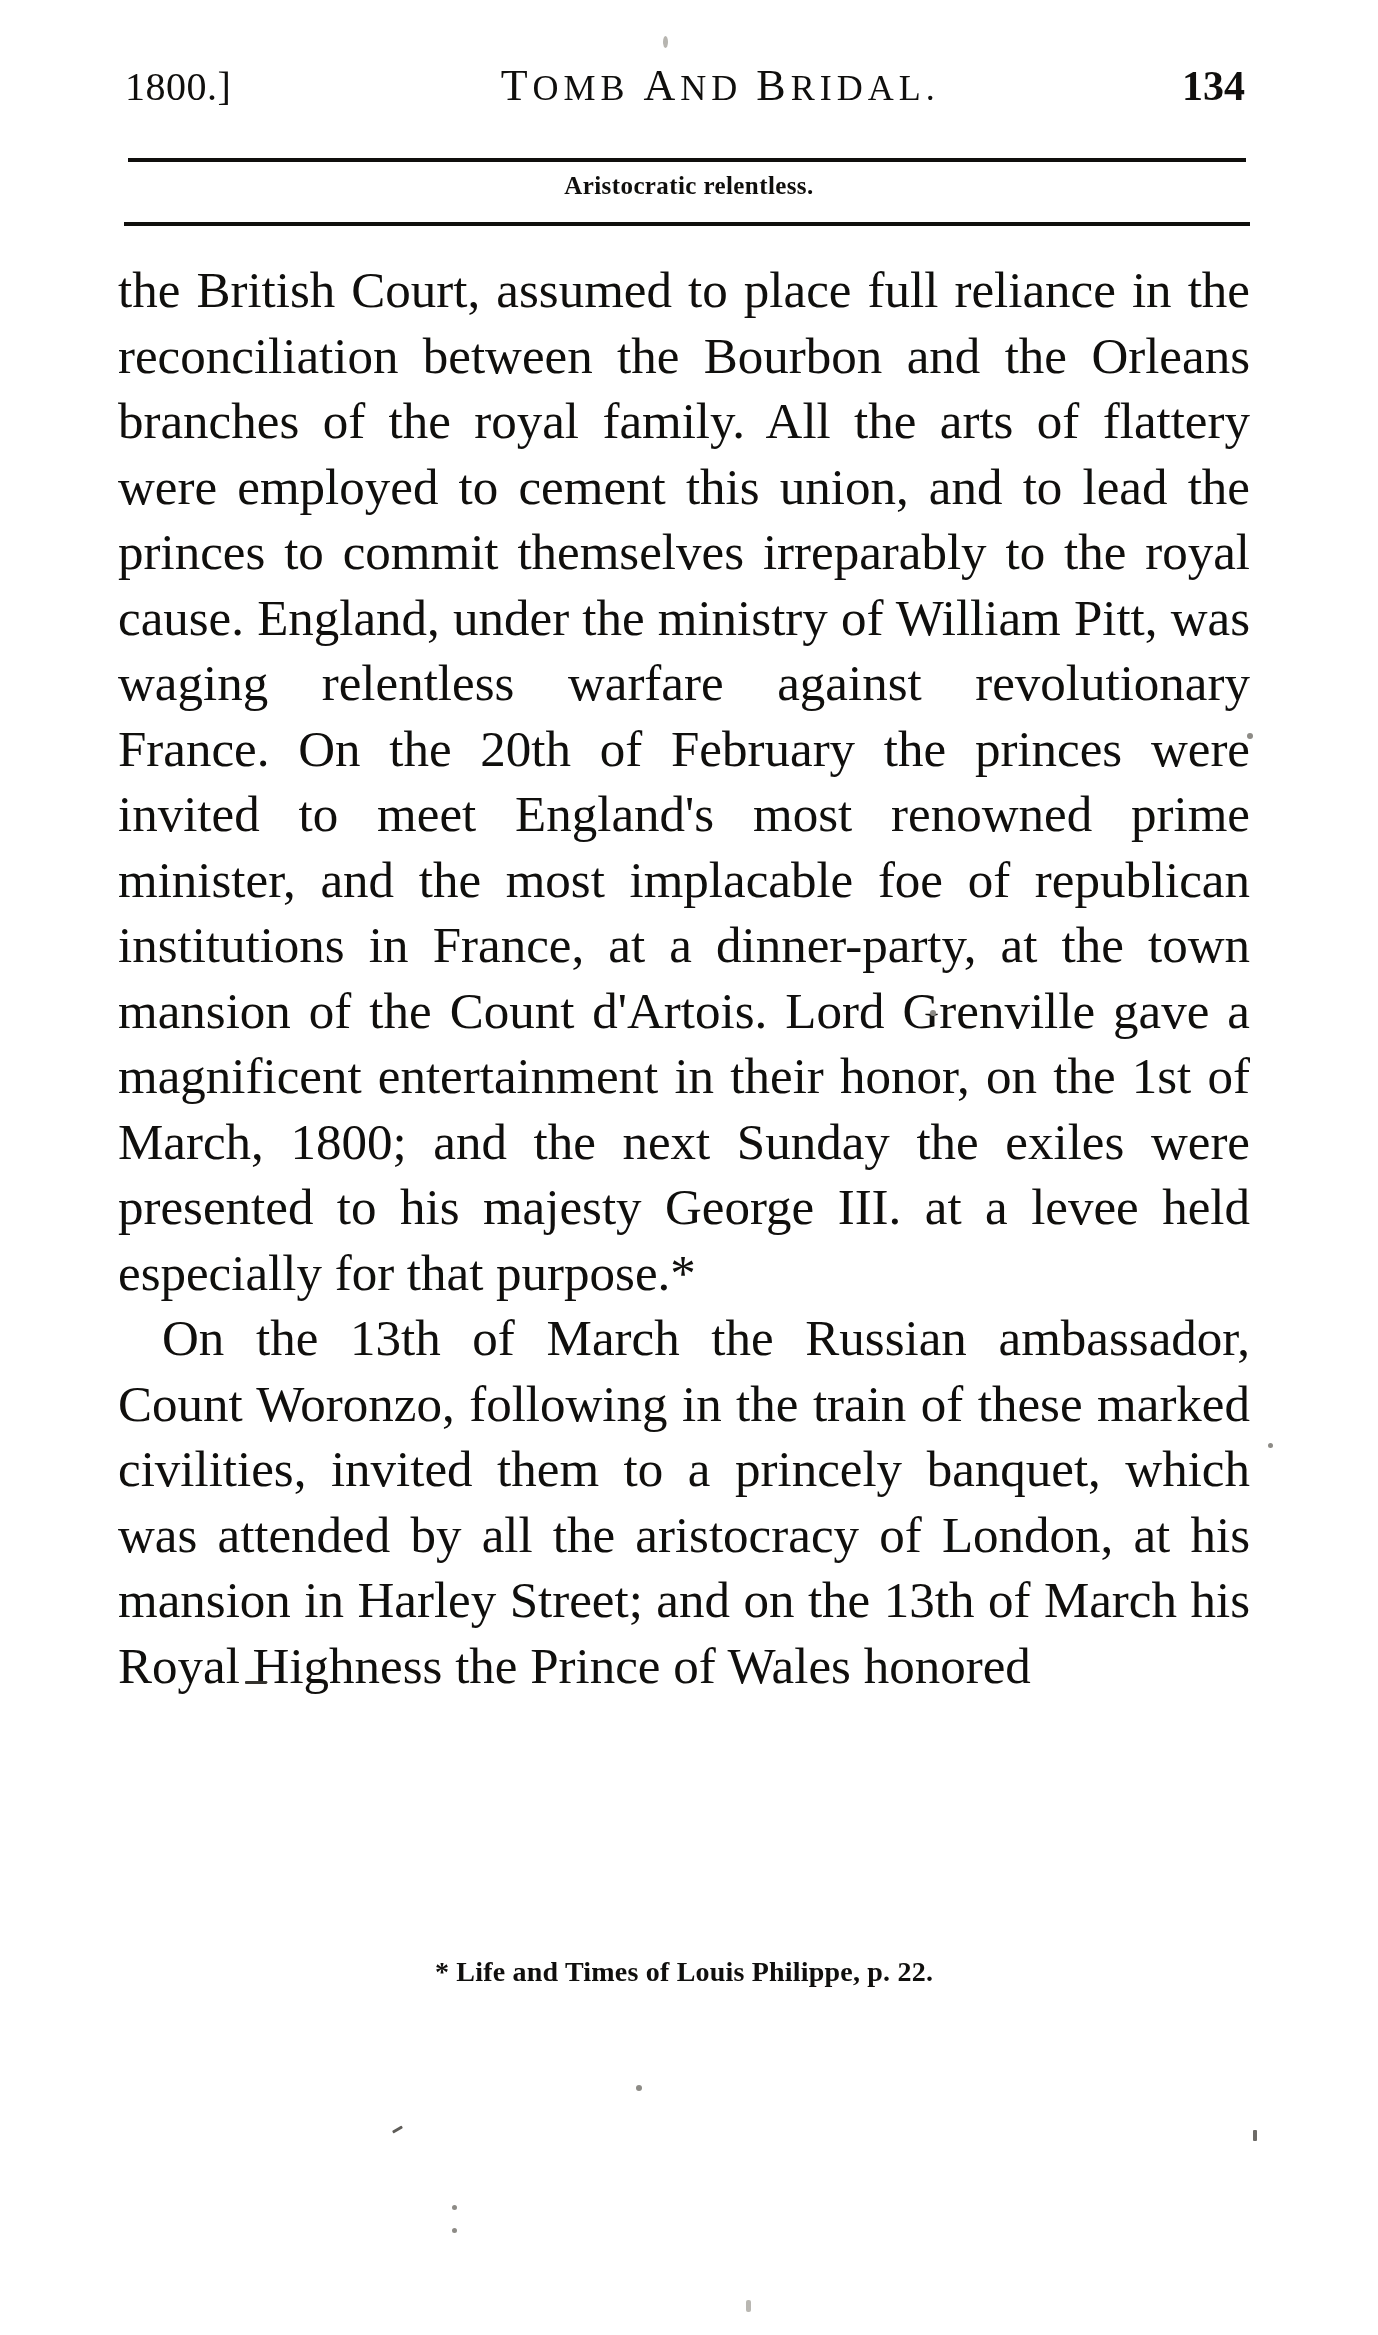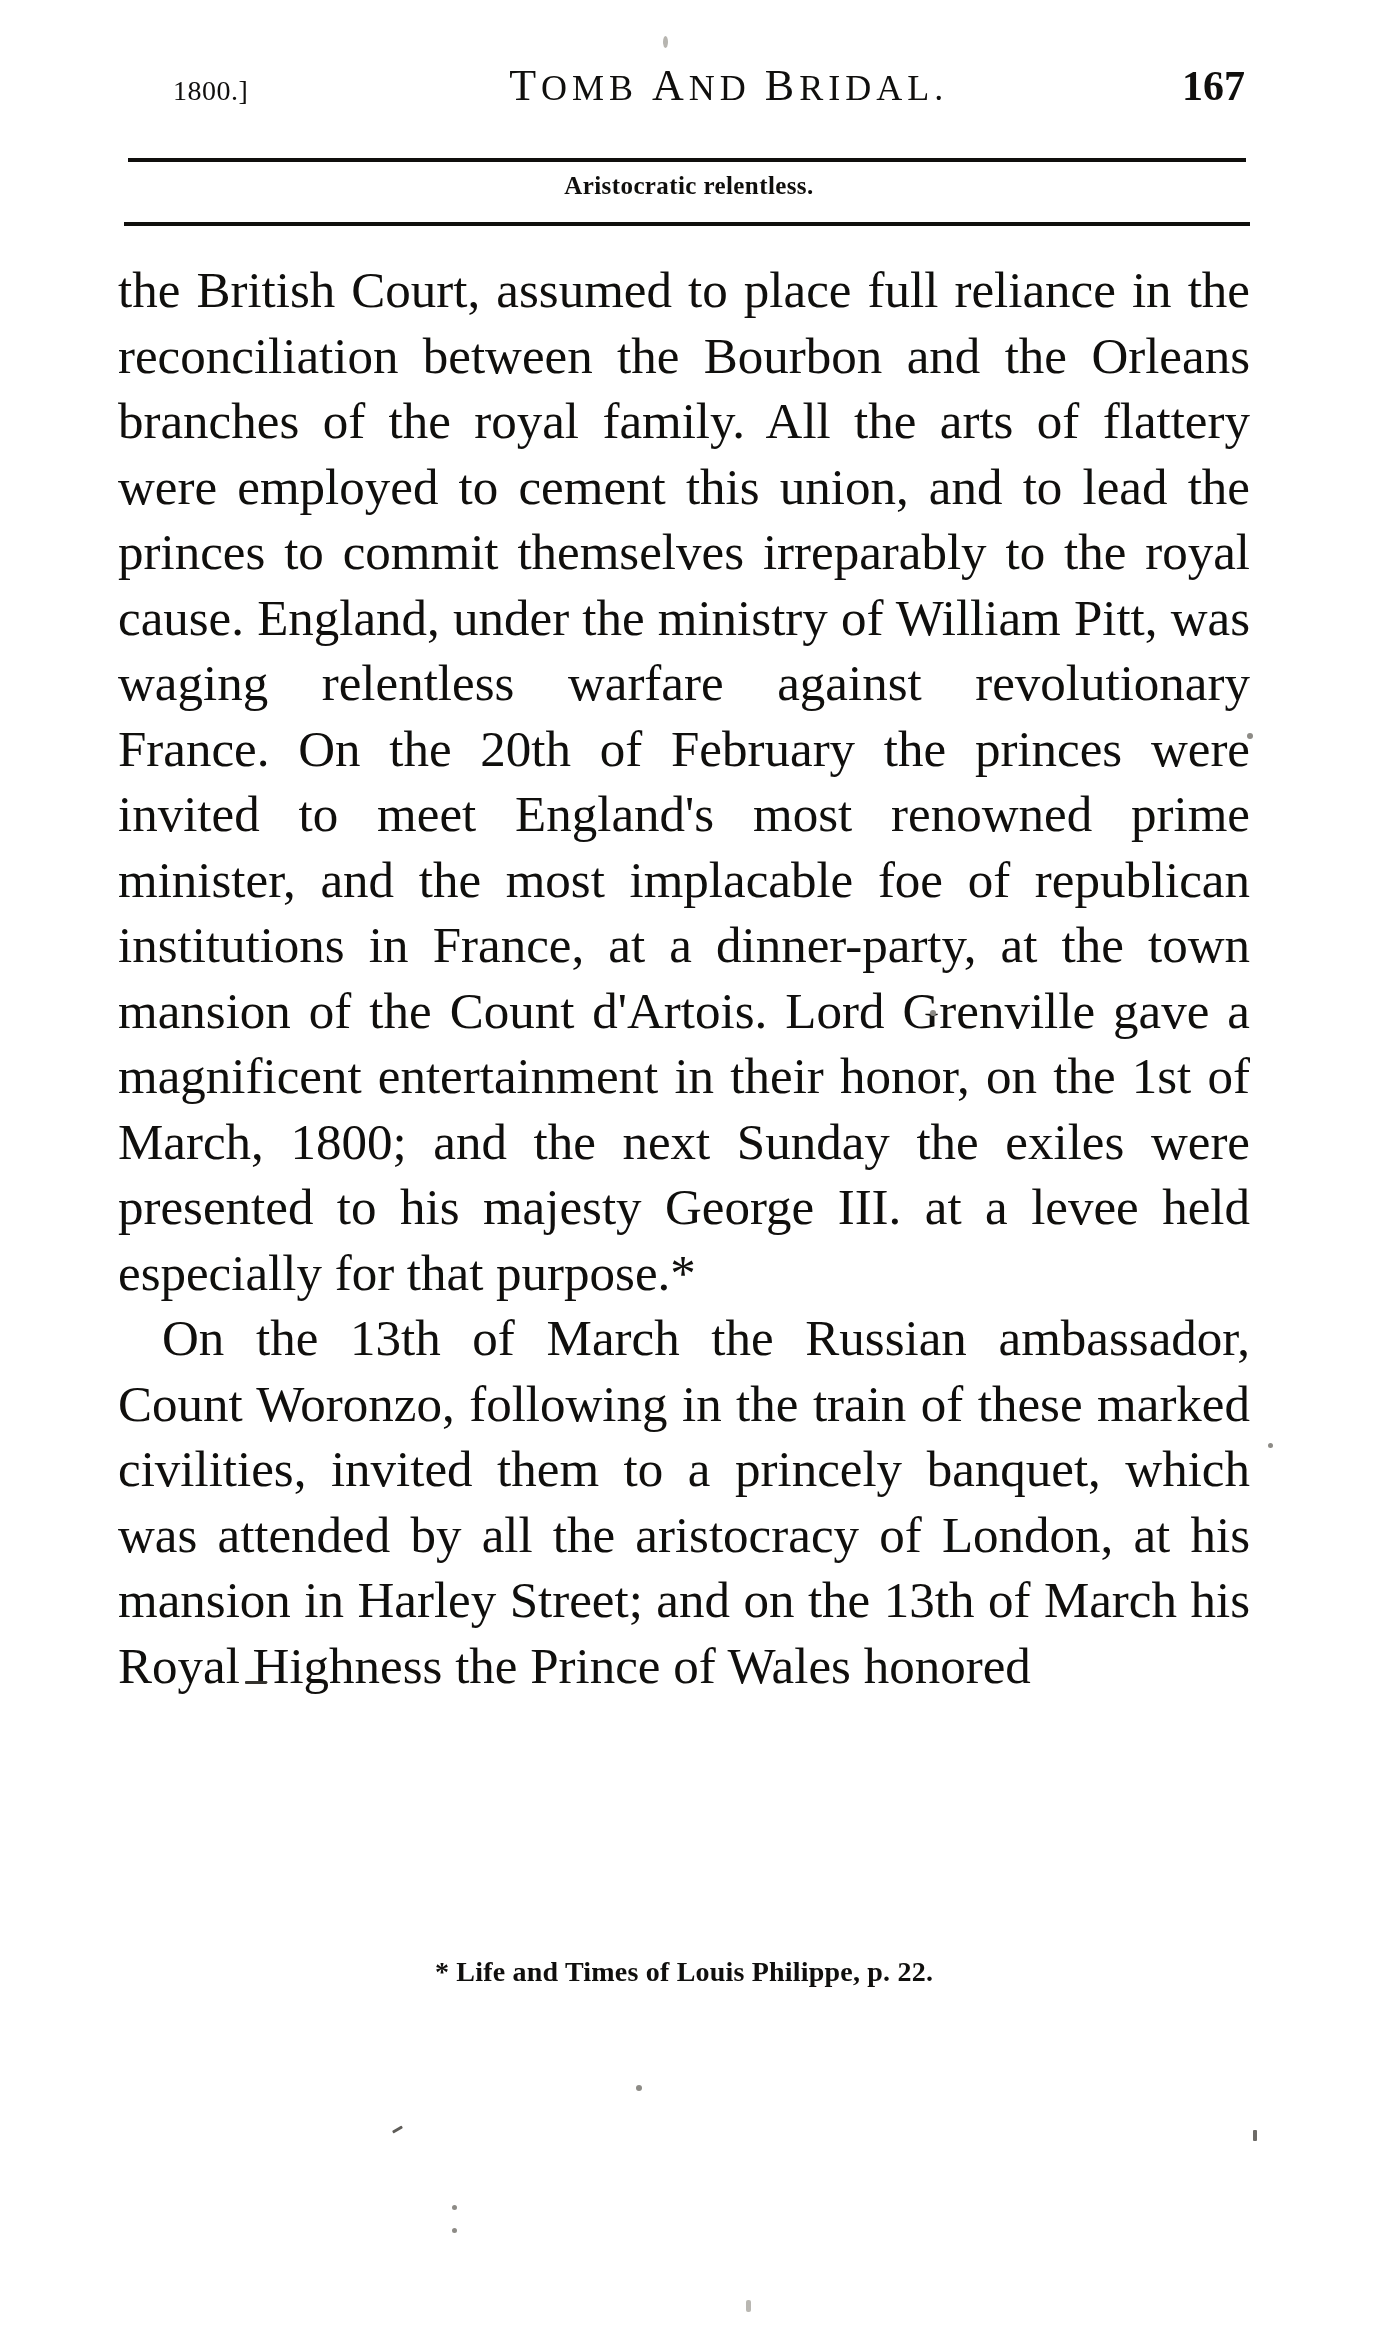--- a/index.html
+++ b/index.html
@@ -26,24 +26,23 @@
     position: absolute;
     left: 125px;
     top: 60px;
     width: 1120px;
     display: flex;
     align-items: baseline;
     justify-content: space-between;
   }
   .header-year {
     font-family: "Liberation Serif", serif;
-    font-size: 28px;
+    font-size: 40px;
     letter-spacing: 0.5px;
     color: #100f0d;
-    margin-left: 48px;
   }
   .header-title {
     font-family: "Liberation Serif", serif;
     font-size: 36px;
     letter-spacing: 5px;
     text-transform: uppercase;
     color: #100f0d;
     margin-left: 27px;
   }
   .header-title .cap {
@@ -136,21 +135,21 @@
 
 <div class="page">
 
   <div class="header-row">
     <div class="header-year">1800.]</div>
     <div class="header-title">
       <span class="cap">T</span><span>OMB</span>
       <span class="cap">A</span><span>ND</span>
       <span class="cap">B</span><span>RIDAL.</span>
     </div>
-    <div class="header-page">167</div>
+    <div class="header-page">134</div>
   </div>
 
   <div class="rule-top"></div>
   <div class="running-head">Aristocratic relentless.</div>
   <div class="rule-bottom"></div>
 
   <div class="body-text">
     <p class="para">the British Court, assumed to place full reliance in the reconciliation between the Bourbon and the Orleans branches of the royal family.  All the arts of flattery were employed to cement this union, and to lead the princes to commit themselves irreparably to the royal cause. England, under the ministry of William Pitt, was waging relentless warfare against revolutionary France.  On the 20th of February the princes were invited to meet England's most renowned prime minister, and the most implacable foe of republican institutions in France, at a dinner-party, at the town mansion of the Count d'Artois.  Lord Grenville gave a magnificent entertainment in their honor, on the 1st of March, 1800; and the next Sunday the exiles were presented to his majesty George III. at a levee held especially for that purpose.*</p>
     <p class="para">On the 13th of March the Russian ambassador, Count Woronzo, following in the train of these marked civilities, invited them to a princely banquet, which was attended by all the aristocracy of London, at his mansion in Harley Street; and on the 13th of March his Royal Highness the Prince of Wales honored</p>
   </div>

